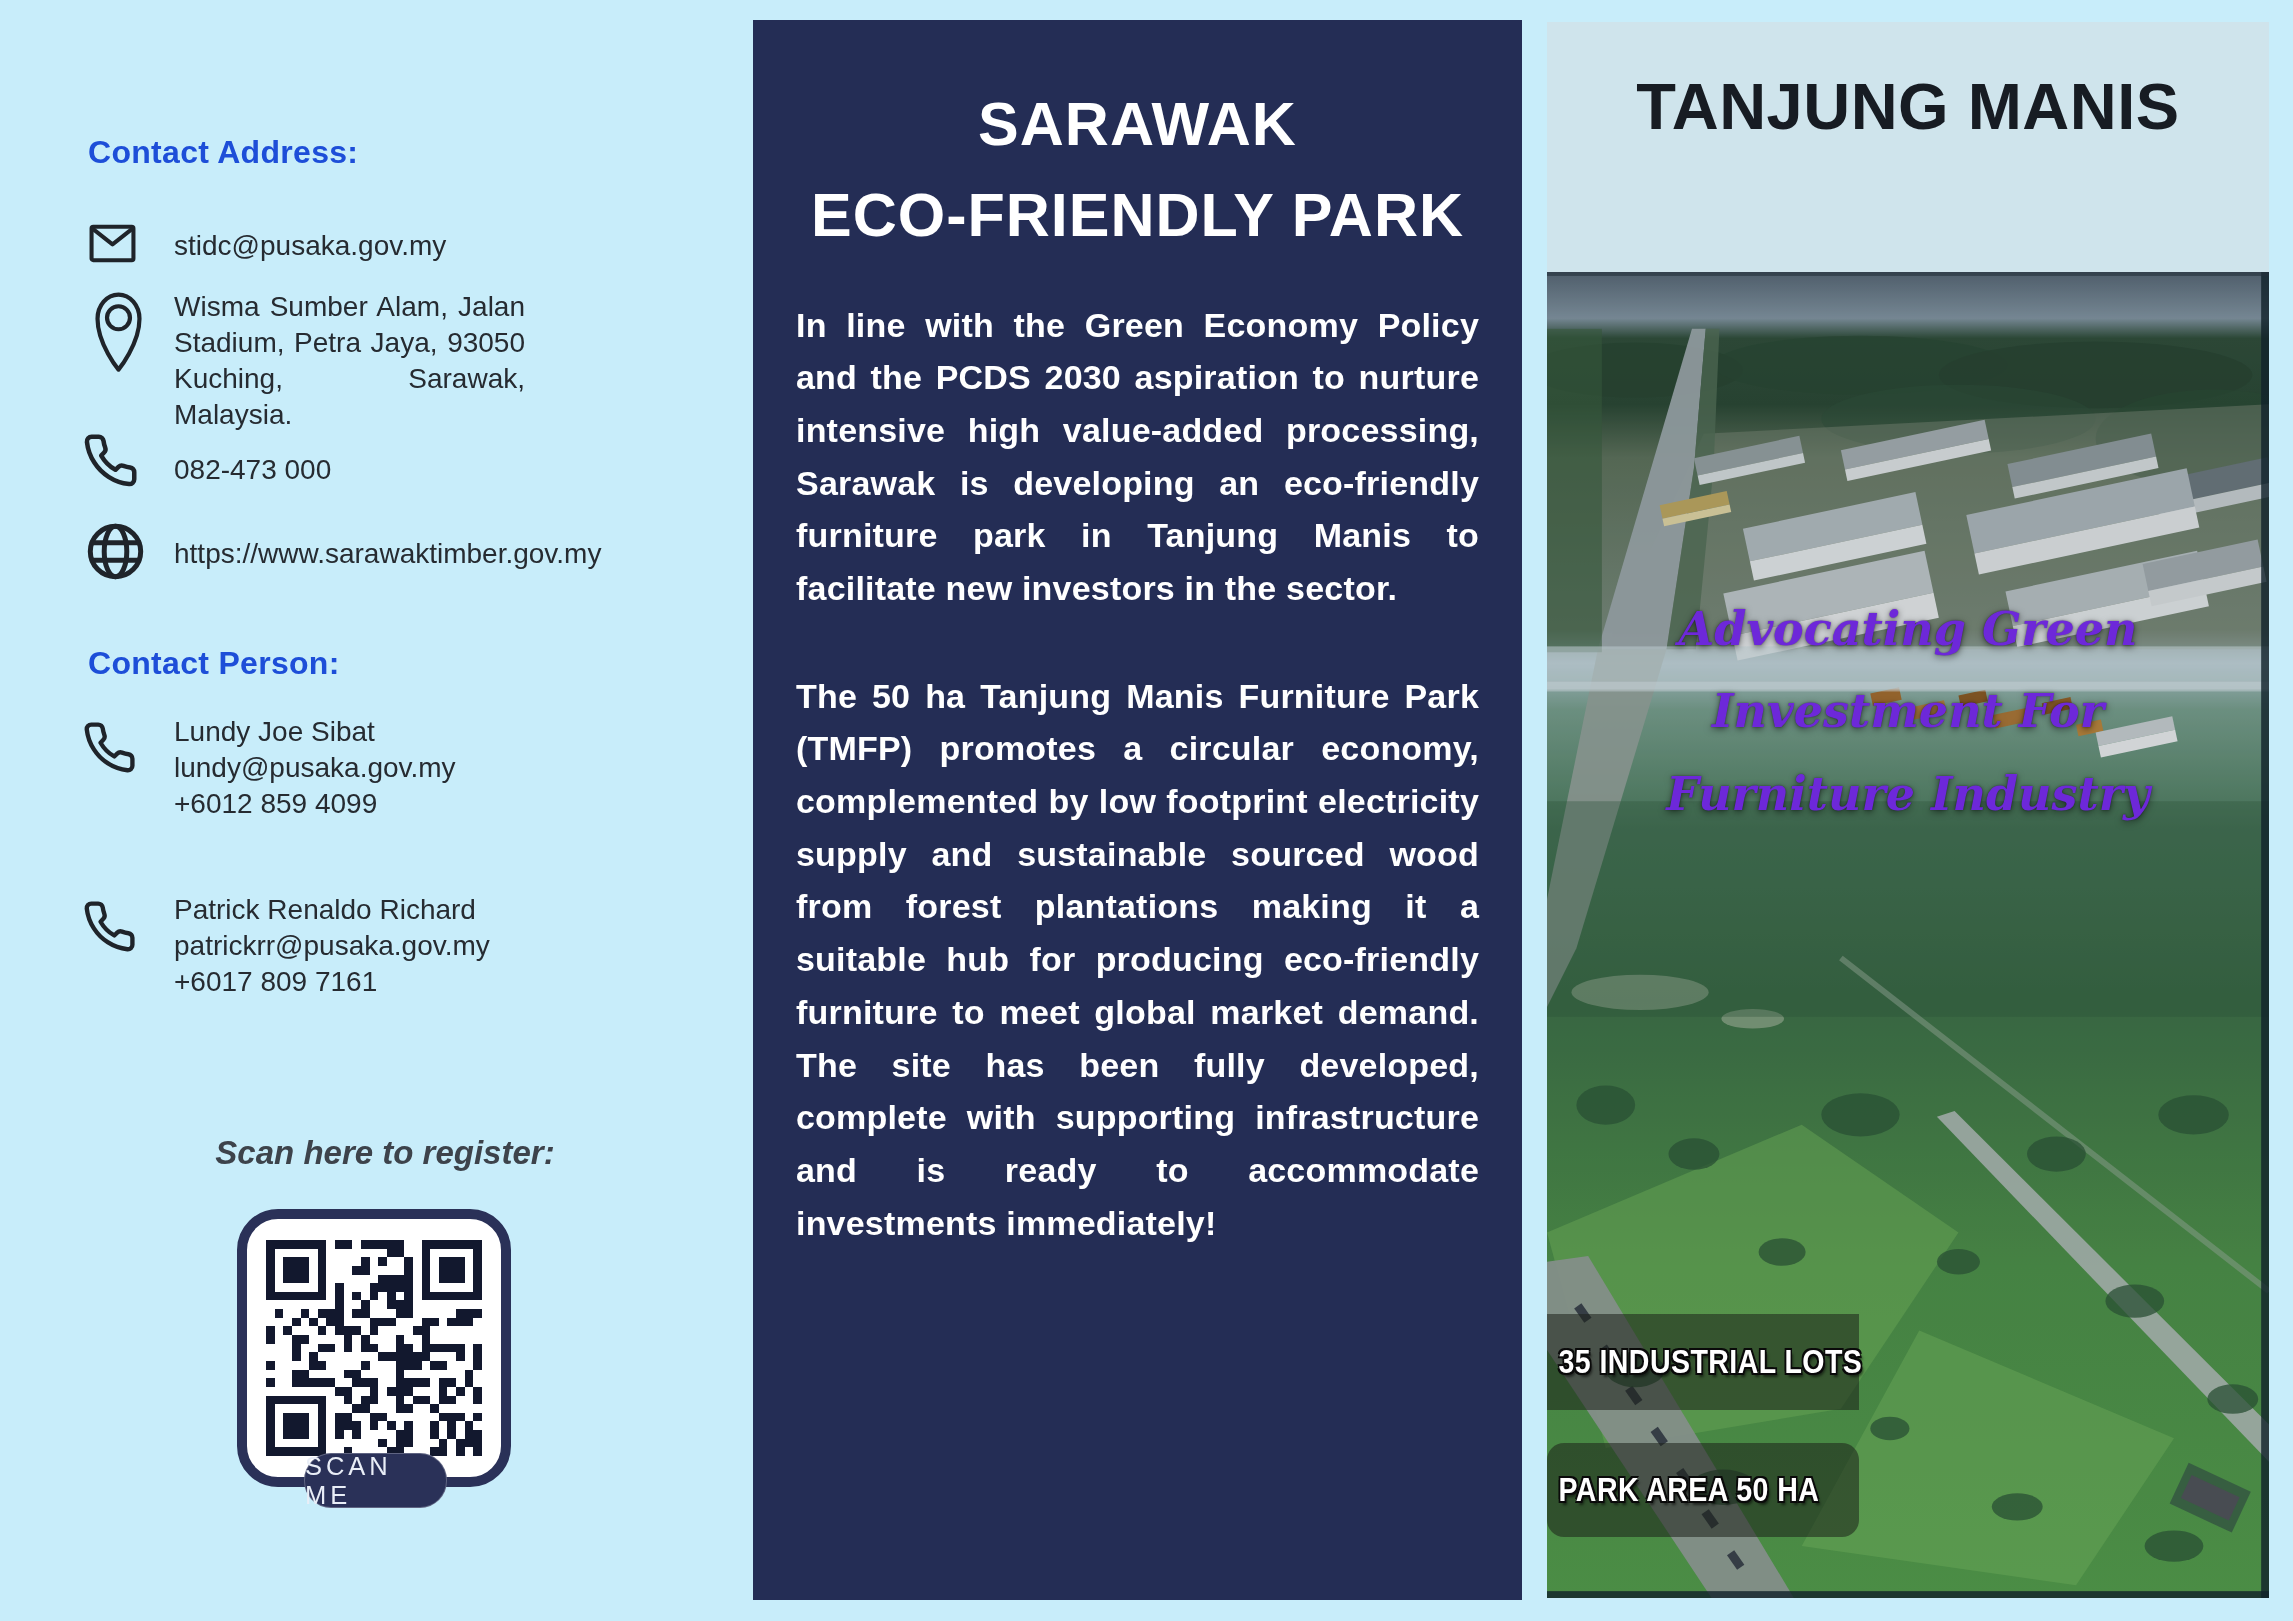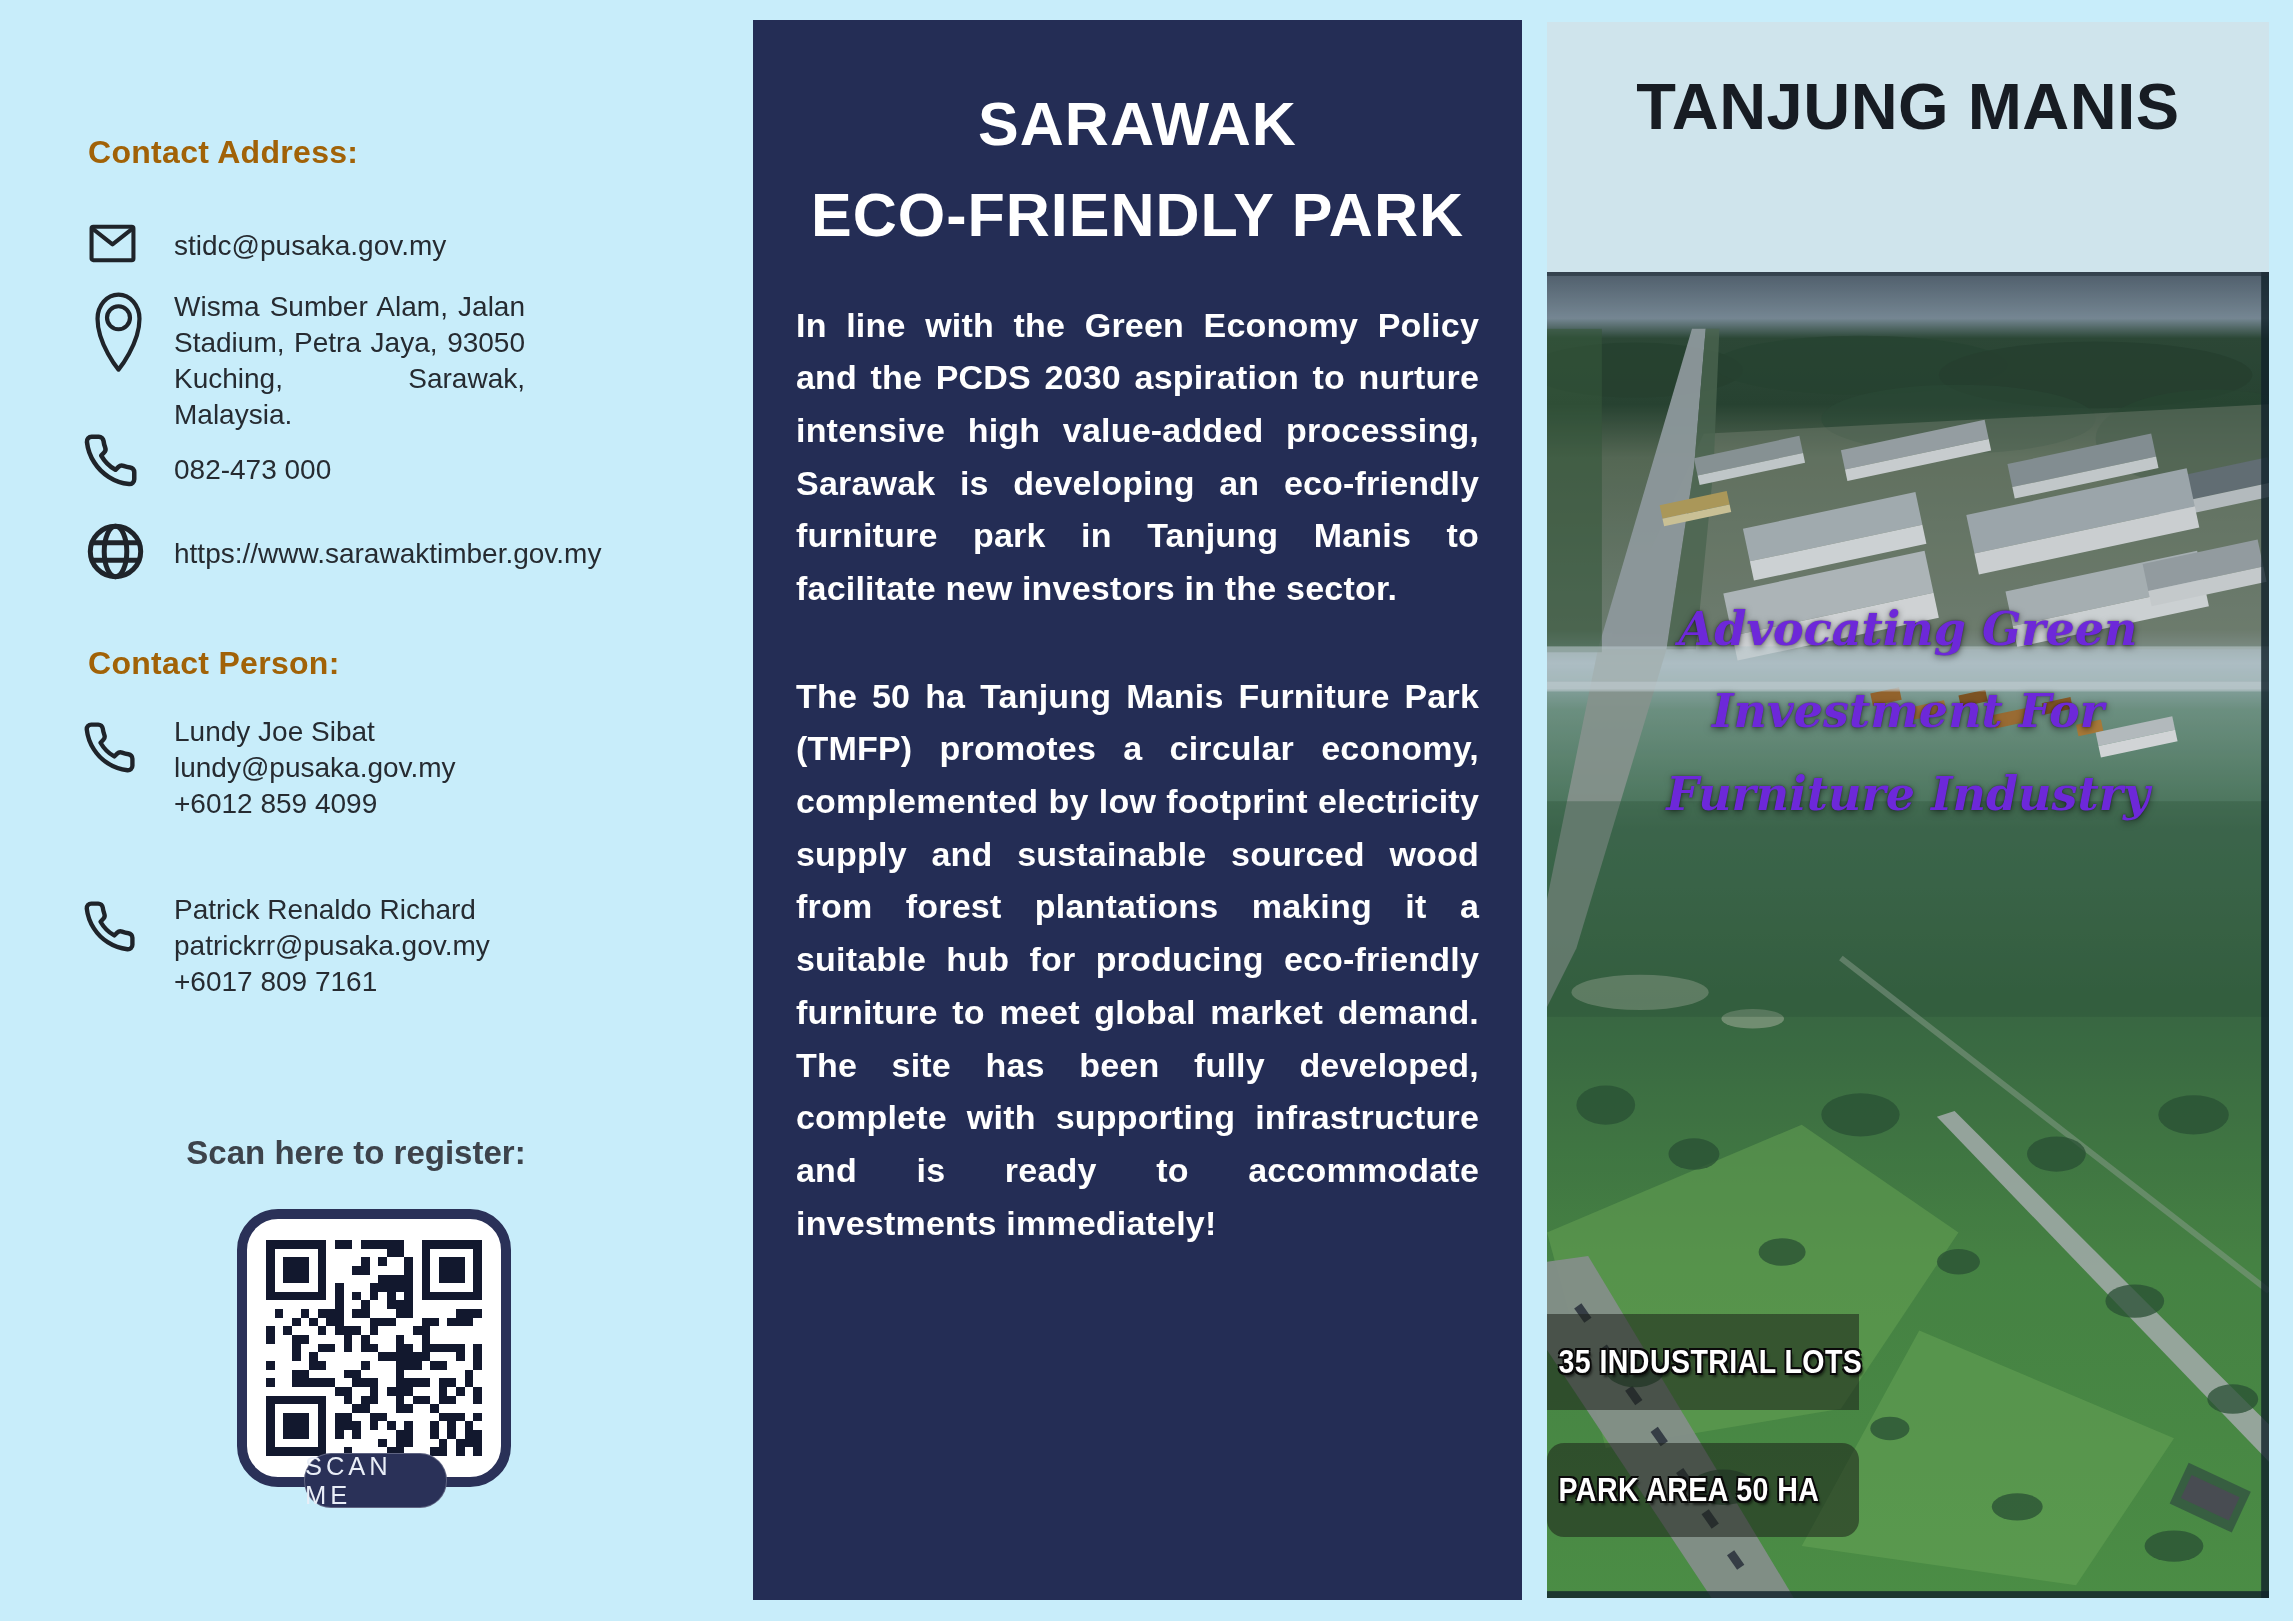--- a/index.html
+++ b/index.html
@@ -5,21 +5,21 @@
   * { margin:0; padding:0; box-sizing:border-box; }
   html,body { background:#c8edfa; }
   #page {
     position:relative; width:2294px; height:1621px;
     background:#c8edfa; overflow:hidden;
     font-family:"Liberation Sans", sans-serif;
   }
   .abs { position:absolute; }
 
   
-  .section-heading { font-size:32px; font-weight:700; color:#a16207; letter-spacing:0.3px; }
+  .section-heading { font-size:32px; font-weight:700; color:#1d4ed8; letter-spacing:0.3px; }
   .contact-text   { font-size:28px; color:#262b31; line-height:36px; }
   .contact-icon   { color:#1f242a; }
   .address-block  { width:351px; text-align:justify; }
   .scan-heading   { width:470px; text-align:center; font-size:33px; font-weight:700; color:#3d434b; }
 
   .qr-box {
     left:237px; top:1209px; width:274px; height:278px;
     background:#ffffff; border:10.8px solid #2a3158; border-radius:41px;
     display:flex; align-items:center; justify-content:center;
   }
@@ -126,21 +126,21 @@
 
   <svg class="abs contact-icon" style="left:82px; top:896px;" width="55" height="61" viewBox="0 0 24 24" fill="none" stroke="currentColor" stroke-width="1.9" stroke-linecap="round" stroke-linejoin="round">
     <path d="M22 16.92v3a2 2 0 0 1-2.18 2 19.79 19.79 0 0 1-8.63-3.07 19.5 19.5 0 0 1-6-6A19.79 19.79 0 0 1 2.08 4.18 2 2 0 0 1 4.06 2h3a2 2 0 0 1 2 1.72c.12.96.36 1.9.7 2.81a2 2 0 0 1-.45 2.11L8.09 9.91a16 16 0 0 0 6 6l1.27-1.22a2 2 0 0 1 2.11-.45c.91.34 1.85.58 2.81.7A2 2 0 0 1 22 16.92z"></path>
   </svg>
   <div class="abs" style="left:174px; top:892px;">
     <div class="contact-text">Patrick Renaldo Richard</div>
     <div class="contact-text">patrickrr@pusaka.gov.my</div>
     <div class="contact-text">+6017 809 7161</div>
   </div>
 
-  <div class="abs scan-heading" style="left:121px; top:1134px;">Scan here to register:</div>
+  <div class="abs scan-heading" style="left:150px; top:1134px;font-style:italic;">Scan here to register:</div>
 
   <div class="abs qr-box">
     <svg id="qr" width="216" height="216" viewBox="0 0 25 25" shape-rendering="crispEdges">
         <rect x="0" y="0" width="1" height="1" fill="#12182e"></rect>
         <rect x="1" y="0" width="1" height="1" fill="#12182e"></rect>
         <rect x="2" y="0" width="1" height="1" fill="#12182e"></rect>
         <rect x="3" y="0" width="1" height="1" fill="#12182e"></rect>
         <rect x="4" y="0" width="1" height="1" fill="#12182e"></rect>
         <rect x="5" y="0" width="1" height="1" fill="#12182e"></rect>
         <rect x="6" y="0" width="1" height="1" fill="#12182e"></rect>

